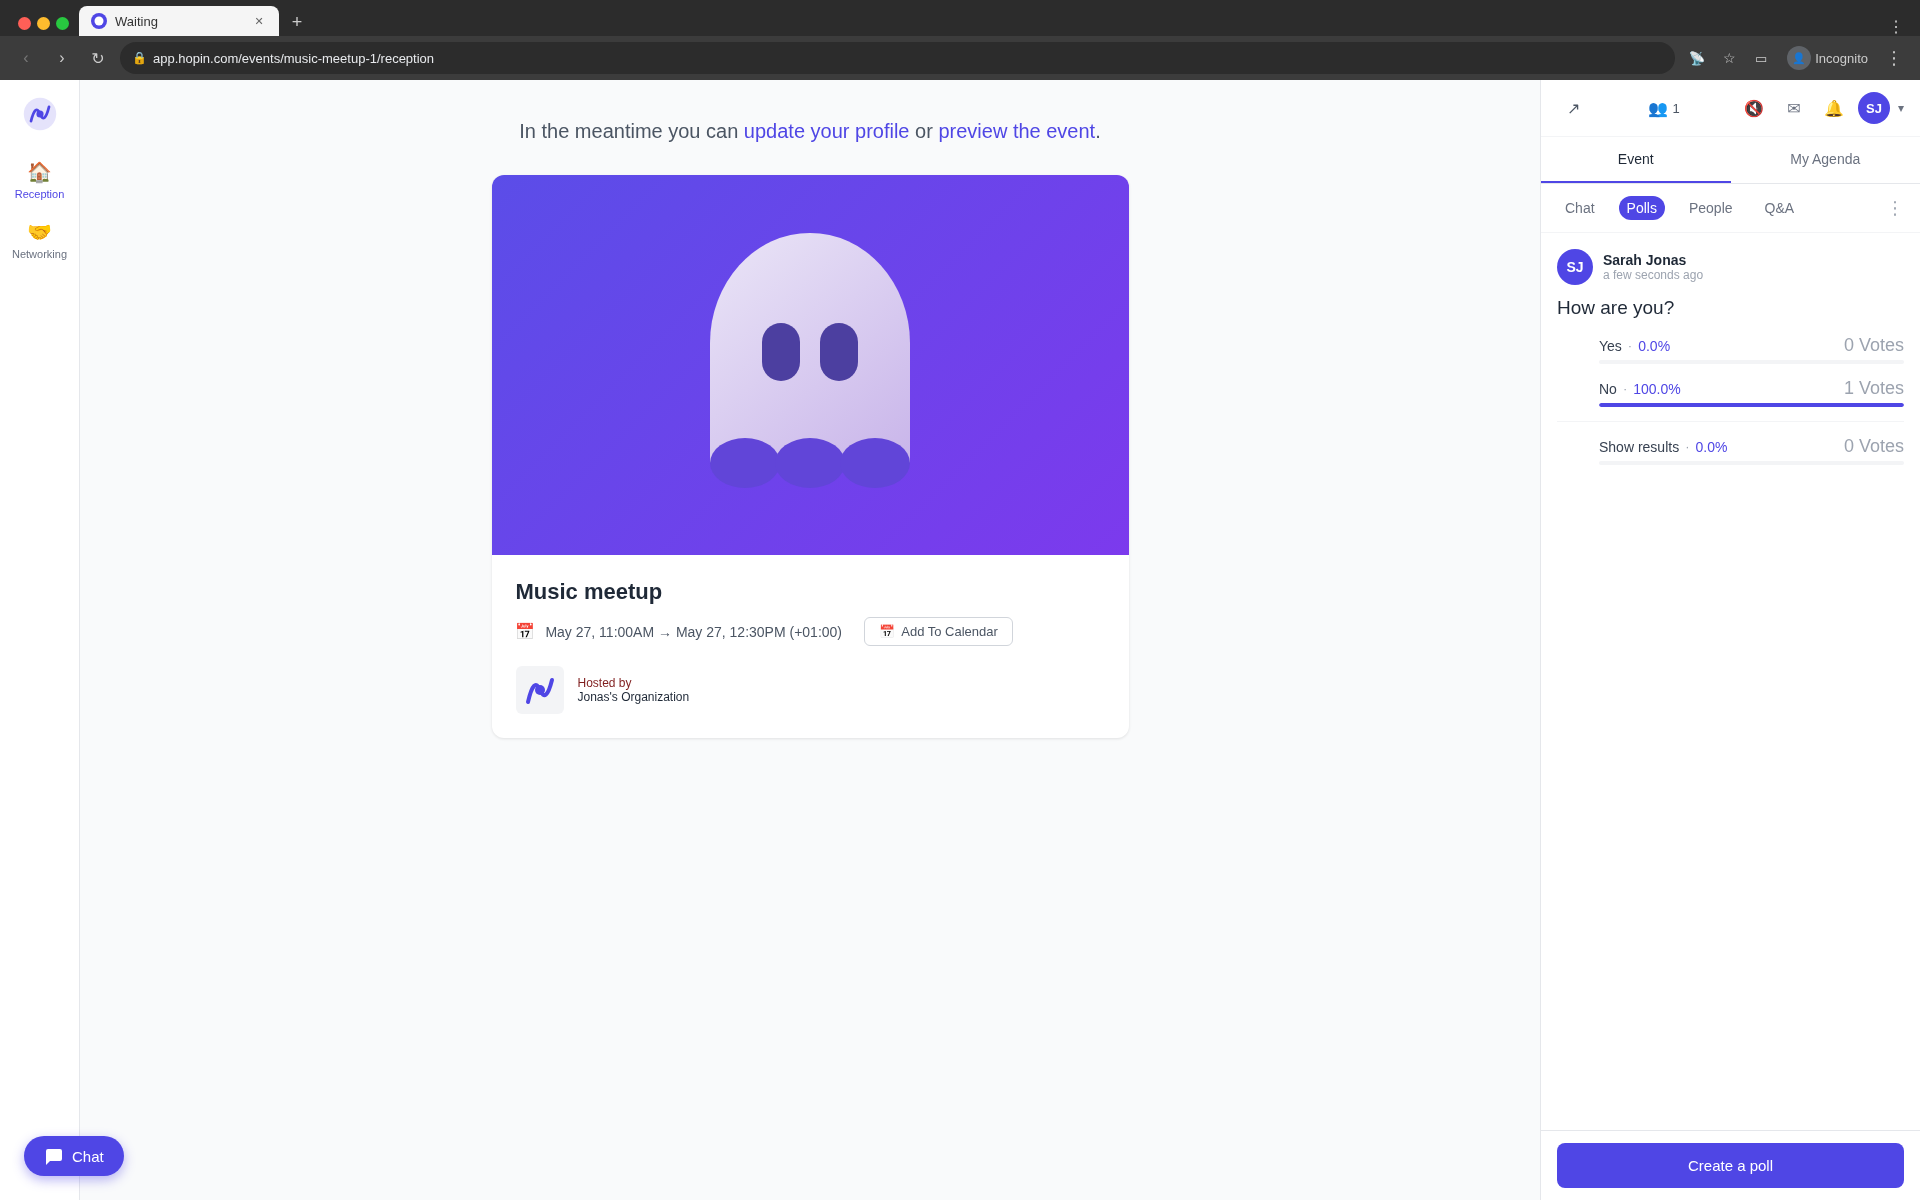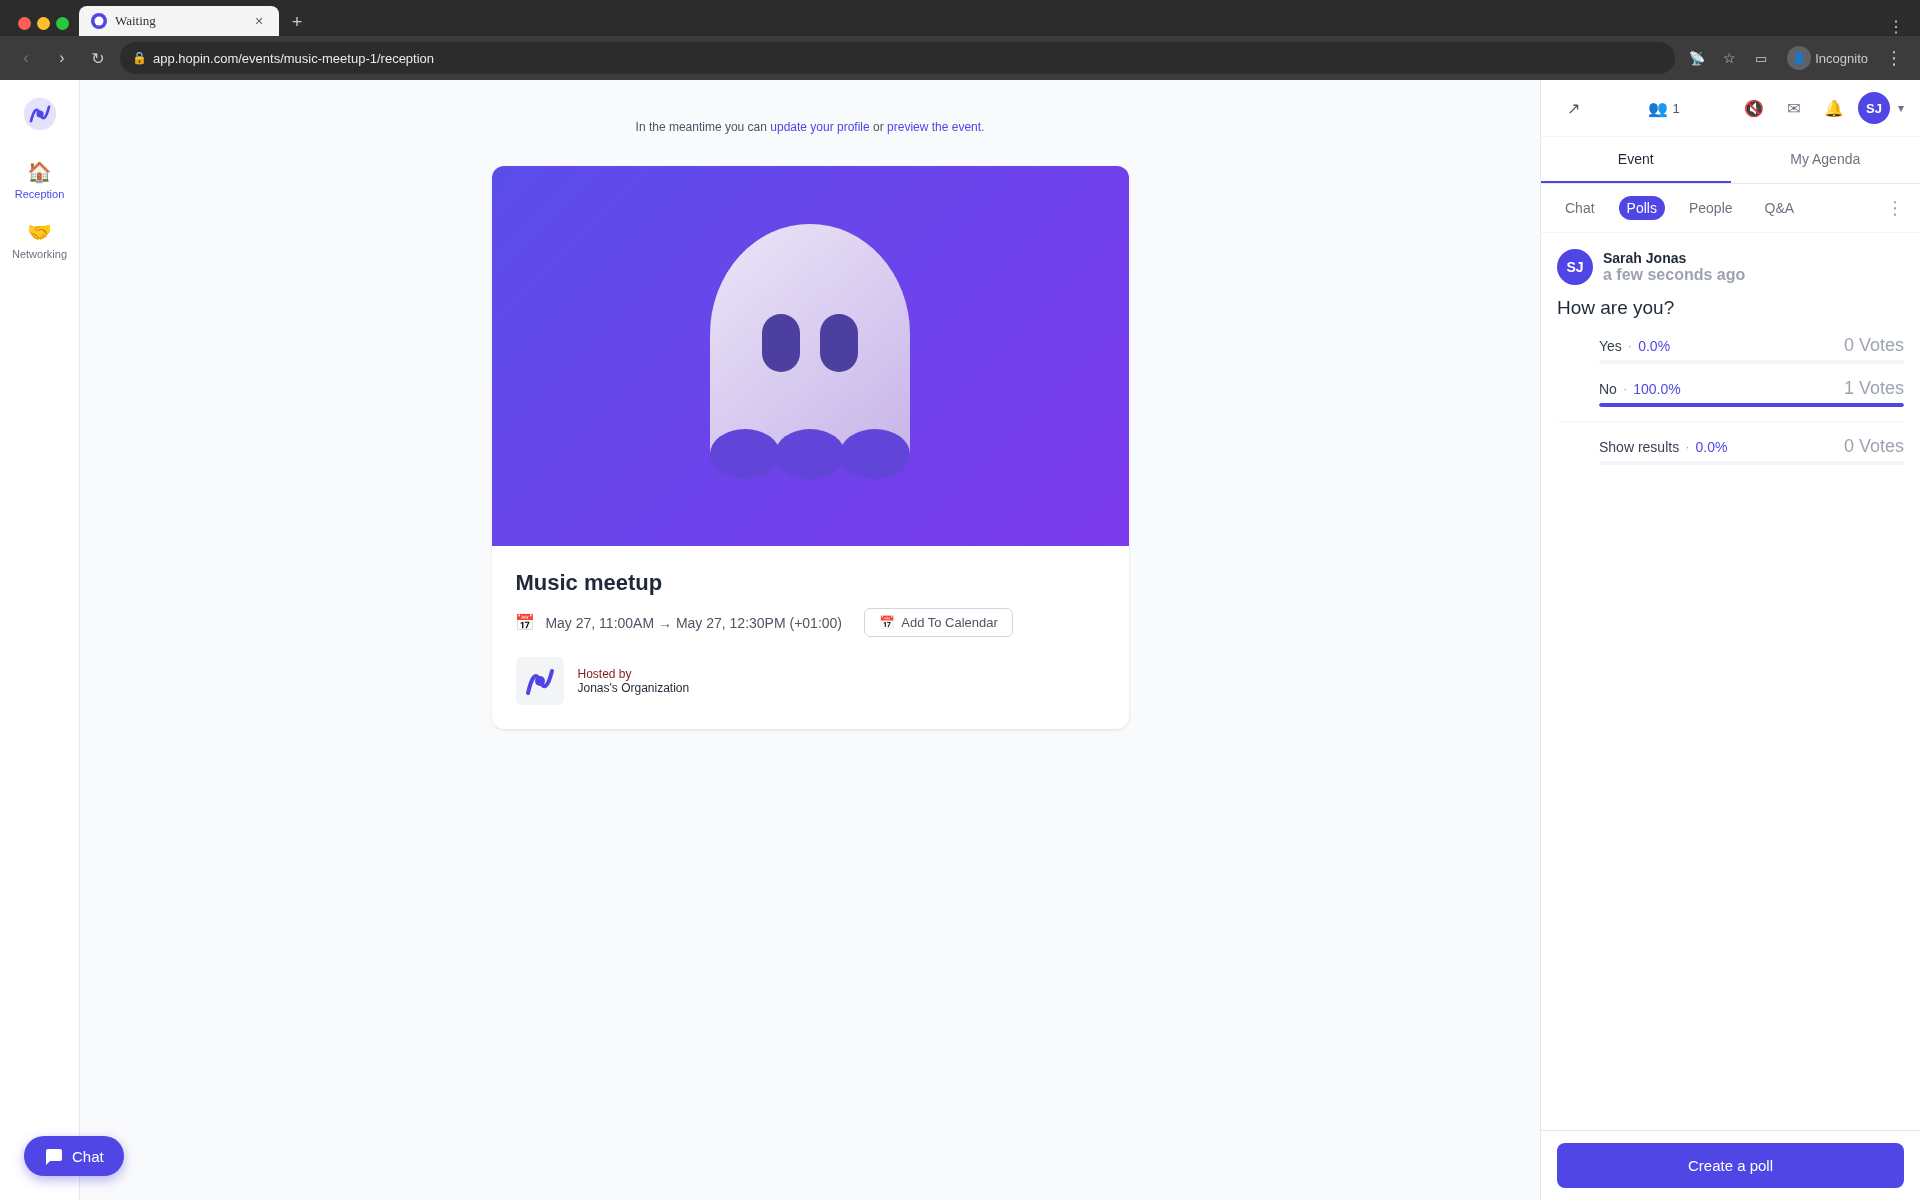--- a/index.html
+++ b/index.html
@@ -1,21 +1,21 @@
 <!DOCTYPE html>
 <html><head>
   <meta charset="utf-8">
   <style>
     * { box-sizing: border-box; margin: 0; padding: 0; }
     body { font-family: -apple-system, BlinkMacSystemFont, 'Segoe UI', sans-serif; background: #f5f5f5; display: flex; flex-direction: column; height: 1200px; width: 1920px; overflow: hidden; }
 
     
     .browser-chrome { background: #2c2c2c; height: 80px; display: flex; flex-direction: column; flex-shrink: 0; }
     .browser-tabs { display: flex; align-items: flex-end; height: 36px; padding: 0 8px; gap: 0; }
-    .browser-tab { display: flex; align-items: center; background: #f5f5f5; border-radius: 8px 8px 0 0; padding: 0 12px; height: 30px; gap: 8px; min-width: 200px; font-family: Liberation Serif, serif; }
+    .browser-tab { display: flex; align-items: center; background: #f5f5f5; border-radius: 8px 8px 0 0; padding: 0 12px; height: 30px; gap: 8px; min-width: 200px; }
     .browser-tab-icon { width: 16px; height: 16px; border-radius: 50%; background: #4f46e5; display: flex; align-items: center; justify-content: center; flex-shrink: 0; }
     .browser-tab-icon svg { width: 12px; height: 12px; }
     .browser-tab-title { font-size: 13px; color: #333; flex: 1; }
     .browser-tab-close { width: 16px; height: 16px; border-radius: 50%; display: flex; align-items: center; justify-content: center; cursor: pointer; color: #666; font-size: 11px; }
     .browser-tab-new { width: 28px; height: 28px; display: flex; align-items: center; justify-content: center; color: #ccc; font-size: 18px; cursor: pointer; margin-left: 4px; }
     .tab-dots { margin-left: auto; display: flex; align-items: center; padding-right: 8px; }
     .tab-dots-icon { color: #ccc; font-size: 16px; }
 
     .browser-toolbar { display: flex; align-items: center; height: 44px; padding: 0 12px; gap: 8px; background: #3c3c3c; }
     .nav-btn { width: 28px; height: 28px; border-radius: 50%; background: none; border: none; color: #ccc; font-size: 16px; cursor: pointer; display: flex; align-items: center; justify-content: center; }
@@ -38,21 +38,21 @@
     .sidebar-item { display: flex; flex-direction: column; align-items: center; padding: 8px 4px; width: 72px; border-radius: 8px; cursor: pointer; gap: 4px; }
     .sidebar-item.active .sidebar-item-icon { color: #4f46e5; }
     .sidebar-item.active .sidebar-item-label { color: #4f46e5; }
     .sidebar-item-icon { font-size: 20px; color: #9ca3af; }
     .sidebar-item-label { font-size: 11px; color: #6b7280; text-align: center; }
     .sidebar-item.active .sidebar-item-label { color: #4f46e5; }
 
     
     .main-content { flex: 1; background: #f9fafb; overflow-y: auto; display: flex; flex-direction: column; align-items: center; padding: 40px 20px; }
     .event-countdown { font-size: 32px; font-weight: 600; color: #1f2937; text-align: center; margin-bottom: 12px; }
-    .event-subtitle { font-size: 12px; color: #4b5563; text-align: left; margin-bottom: 32px; }
+    .event-subtitle { font-size: 20px; color: #4b5563; text-align: left; margin-bottom: 32px; }
     .event-subtitle a { color: #4f46e5; text-decoration: none; }
 
     .event-card { background: white; border-radius: 12px; overflow: hidden; width: 637px; box-shadow: 0 1px 3px rgba(0,0,0,0.1); }
     .event-banner { width: 100%; height: 380px; background: linear-gradient(135deg, #5b4de8 0%, #7c3aed 100%); display: flex; align-items: center; justify-content: center; position: relative; }
     .ghost-mascot { position: relative; }
 
     .event-info { padding: 24px; }
     .event-name { font-size: 22px; font-weight: 600; color: #1f2937; margin-bottom: 12px; }
     .event-date-row { display: flex; align-items: center; gap: 10px; margin-bottom: 20px; }
     .event-date-icon { font-size: 16px; color: #6b7280; }
@@ -84,21 +84,21 @@
     .sub-tab { font-size: 14px; color: #6b7280; cursor: pointer; padding: 4px 8px; border-radius: 16px; }
     .sub-tab.active { background: #4f46e5; color: white; }
     .sub-tab-more { margin-left: auto; color: #9ca3af; font-size: 18px; cursor: pointer; }
 
     .panel-body { flex: 1; overflow-y: auto; padding: 16px; }
 
     .poll-author-row { display: flex; align-items: center; gap: 10px; margin-bottom: 12px; }
     .poll-author-avatar { width: 36px; height: 36px; border-radius: 50%; background: #4f46e5; display: flex; align-items: center; justify-content: center; color: white; font-size: 14px; font-weight: 600; flex-shrink: 0; }
     .poll-author-info { display: flex; flex-direction: column; }
     .poll-author-name { font-size: 14px; font-weight: 600; color: #1f2937; }
-    .poll-author-time { font-size: 16px; color: #9ca3af; font-weight: bold; }
+    .poll-author-time { font-size: 12px; color: #9ca3af; }
 
     .poll-question { font-size: 19px; color: #1f2937; margin-bottom: 16px; font-weight: 500; }
 
     .poll-option { margin-bottom: 14px; margin-left: 42px; }
     .poll-option-header { display: flex; align-items: center; justify-content: space-between; margin-bottom: 4px; }
     .poll-option-label { font-size: 14px; color: #374151; }
     .poll-option-pct { font-size: 14px; color: #4f46e5; }
     .poll-option-votes { font-size: 18px; color: #9ca3af; text-align: right; }
     .poll-bar-track { height: 4px; background: #f3f4f6; border-radius: 2px; overflow: hidden; }
     .poll-bar-fill { height: 100%; border-radius: 2px; background: #4f46e5; }

